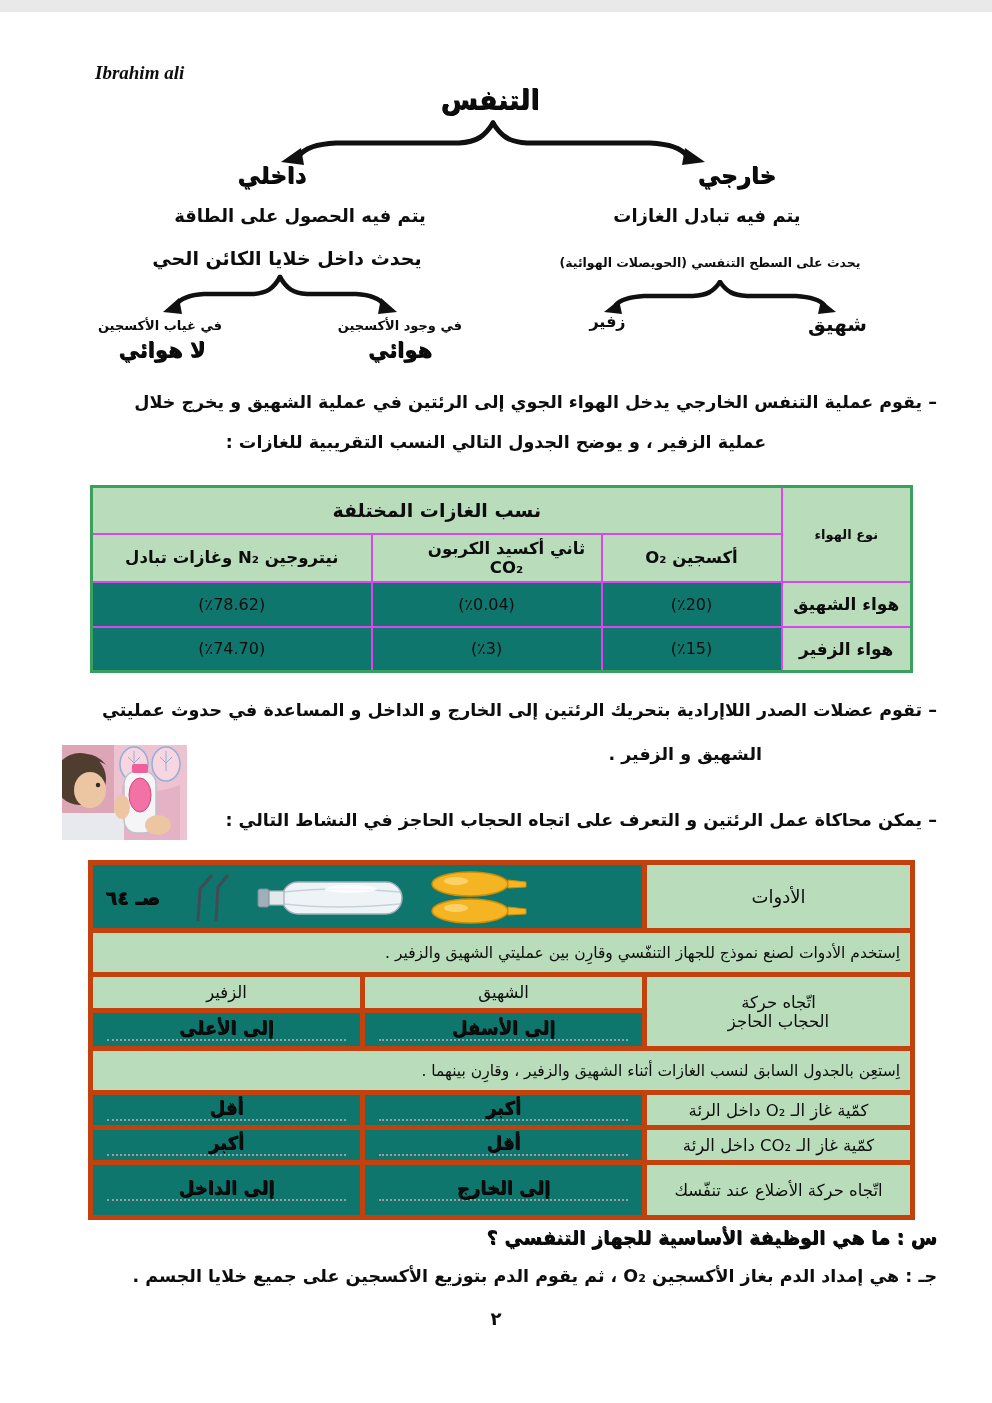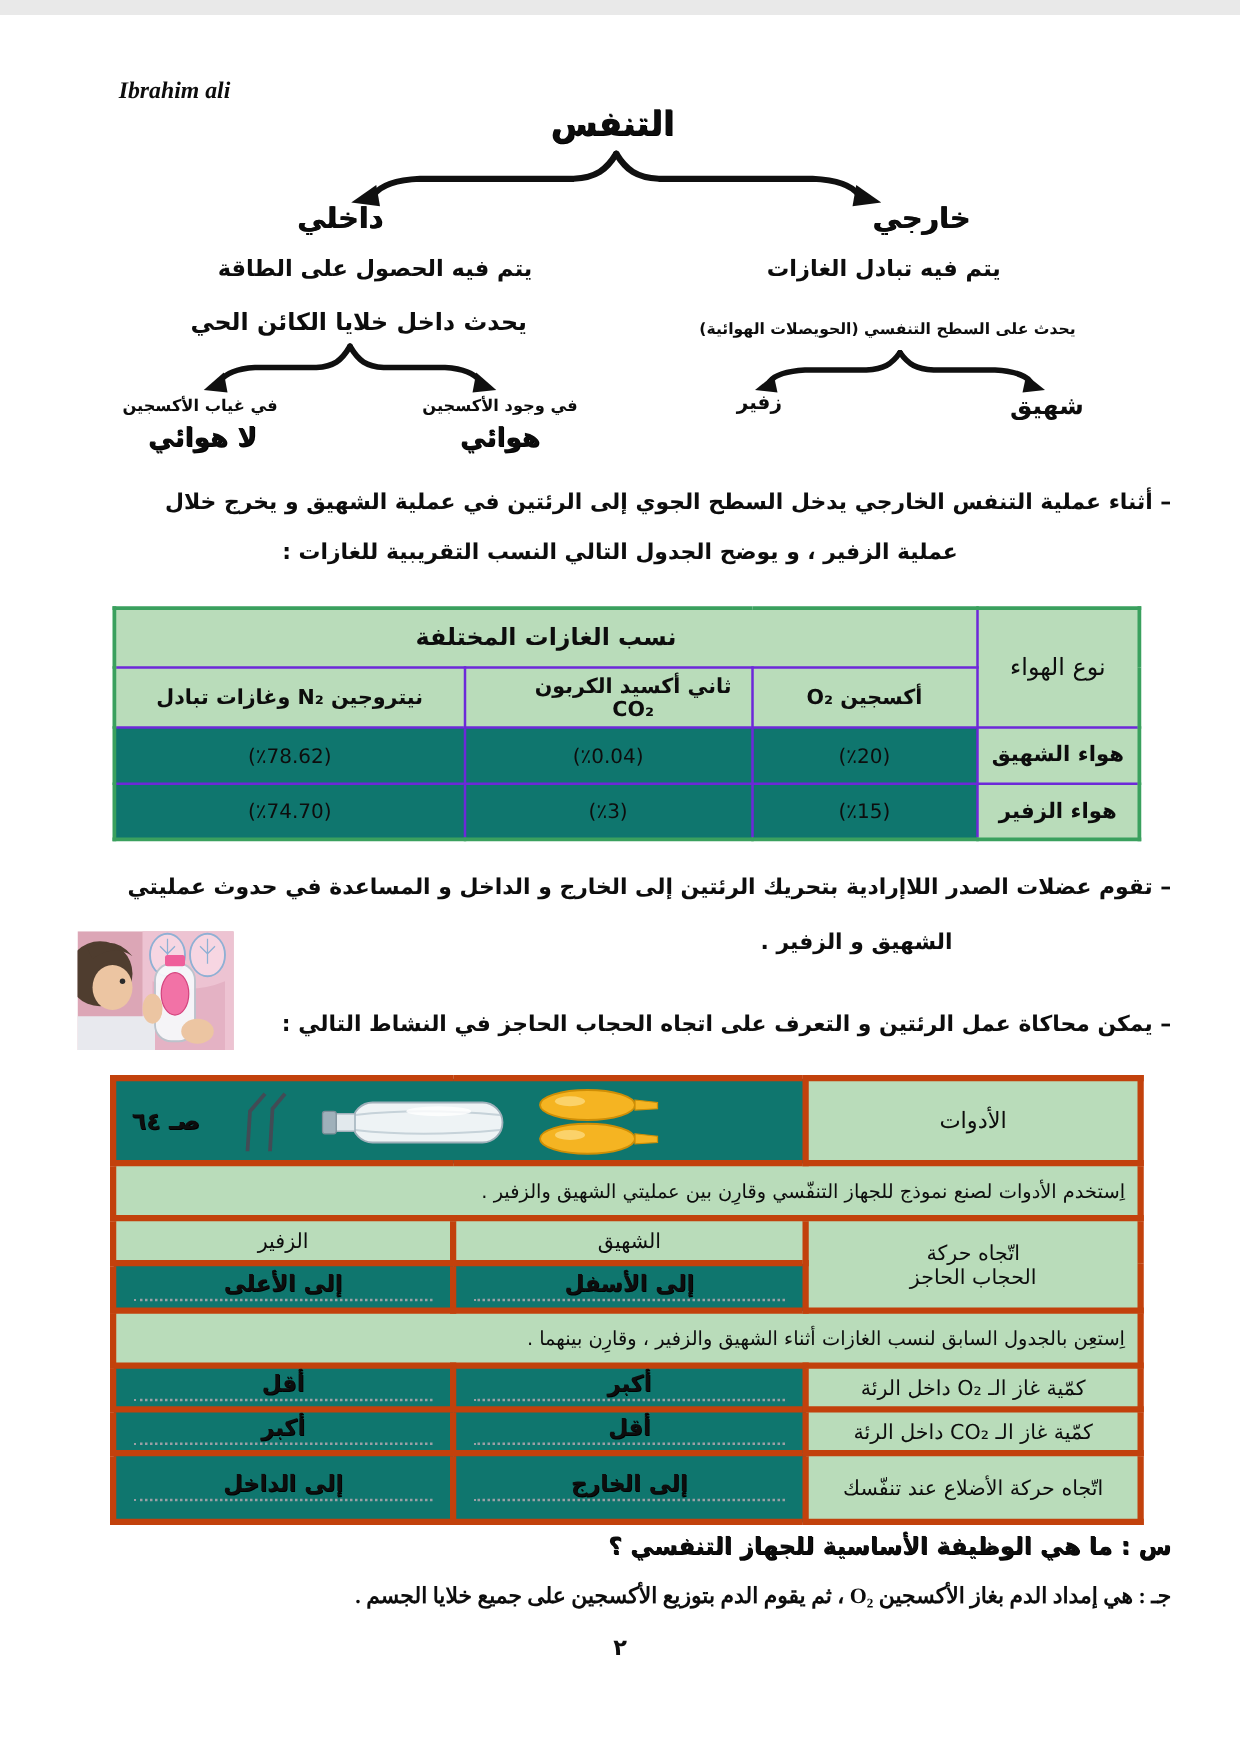--- a/index.html
+++ b/index.html
@@ -8,26 +8,26 @@
   .abs{position:absolute;}
   .c{text-align:center;}
   .b{font-weight:bold;}
   .nw{white-space:nowrap;}
   .ornate{font-weight:900;text-shadow:0.7px 0.7px 0 #000;}
   .author{font-family:"Liberation Serif",serif;font-style:italic;font-weight:bold;font-size:19px;direction:ltr;}
   .bodyline{font-size:17.5px;font-weight:bold;white-space:nowrap;}
   
   table{border-collapse:collapse;table-layout:fixed;}
   .gt{position:absolute;left:90px;top:473px;width:820px;border:3px solid #3aa05e;}
-  .gt td{border:2px solid #6d28d9;text-align:center;vertical-align:middle;padding:0 4px;}
+  .gt td{border:2px solid #d946ef;text-align:center;vertical-align:middle;padding:0 4px;}
   .green{background:#b9dcba;}
   .white{background:#0f766e;}
   .gt .hdr1{font-size:19px;font-weight:bold;}
   .gt .hdr2{font-size:16.5px;font-weight:bold;}
-  .gt .airtype{font-size:19px;font-weight:normal;}
+  .gt .airtype{font-size:13px;font-weight:bold;}
   .gt .rowlab{font-size:17px;font-weight:bold;}
   .gt .val{font-size:16px;direction:ltr;font-weight:500;}
   .at{position:absolute;left:88px;top:848px;width:822px;border:3px solid #3aa05e;}
   .at td{border:5px solid #c2410c;vertical-align:middle;padding:0 4px;}
   .at .lab{font-size:16.5px;text-align:center;}
   .at .instr{font-size:15.5px;text-align:right;padding:4px 10px;}
   .ansline{display:block;margin:2px 10px 4px 10px;border-bottom:2px dotted #9aa0a6;
            font-weight:900;font-size:18px;text-align:center;padding-bottom:1px;text-shadow:0.6px 0.6px 0 #000;}
   .tools-row{display:flex;align-items:center;gap:22px;padding:4px 100px 4px 4px;}
   .pageref{font-weight:900;font-size:19px;text-shadow:0.7px 0.7px 0 #000;white-space:nowrap;}
@@ -74,21 +74,21 @@
   </svg>
 
   <div class="abs c b nw" style="left:75px;top:306px;width:170px;font-size:13px;">في غياب الأكسجين</div>
   <div class="abs c b nw" style="left:315px;top:306px;width:170px;font-size:13px;">في وجود الأكسجين</div>
   <div class="abs c b nw" style="left:560px;top:300px;width:95px;font-size:16px;">زفير</div>
   <div class="abs c b nw" style="left:790px;top:300px;width:95px;font-size:20px;">شهيق</div>
 
   <div class="abs c ornate nw" style="left:77px;top:326px;width:170px;font-size:21px;">لا هوائي</div>
   <div class="abs c ornate nw" style="left:315px;top:326px;width:170px;font-size:21px;">هوائي</div>
 
-  <div class="abs bodyline" style="left:60px;top:380px;width:877px;text-align:right;">– أثناء عملية التنفس الخارجي يدخل السطح الجوي إلى الرئتين في عملية الشهيق و يخرج خلال</div>
+  <div class="abs bodyline" style="left:60px;top:380px;width:877px;text-align:right;">– يقوم عملية التنفس الخارجي يدخل الهواء الجوي إلى الرئتين في عملية الشهيق و يخرج خلال</div>
   <div class="abs bodyline c" style="left:96px;top:420px;width:800px;">عملية الزفير ، و يوضح الجدول التالي النسب التقريبية للغازات :</div>
 
   <table class="gt" dir="rtl">
     <colgroup>
         <col style="width:130px">
         <col style="width:180px">
         <col style="width:230px">
         <col style="width:280px">
       </colgroup>
     <tbody>
@@ -221,17 +221,17 @@
             <span class="ansline">إلى الخارج</span>
           </td>
       <td class="white">
             <span class="ansline">إلى الداخل</span>
           </td>
     </tr>
   </tbody>
     </table>
 
   <div class="abs ornate nw qline" style="left:60px;top:1214px;width:877px;text-align:right;">س : ما هي الوظيفة الأساسية للجهاز التنفسي ؟</div>
-  <div class="abs bodyline" style="left:60px;top:1254px;width:877px;text-align:right;font-family:Liberation Serif, serif;">جـ : هي إمداد الدم بغاز الأكسجين O₂ ، ثم يقوم الدم بتوزيع الأكسجين على جميع خلايا الجسم .</div>
+  <div class="abs bodyline" style="left:60px;top:1254px;width:877px;text-align:right;">جـ : هي إمداد الدم بغاز الأكسجين O₂ ، ثم يقوم الدم بتوزيع الأكسجين على جميع خلايا الجسم .</div>
 
   <div class="abs c b" style="left:446px;top:1296px;width:100px;font-size:18px;">٢</div>
 
 </div>
 
 </body></html>

